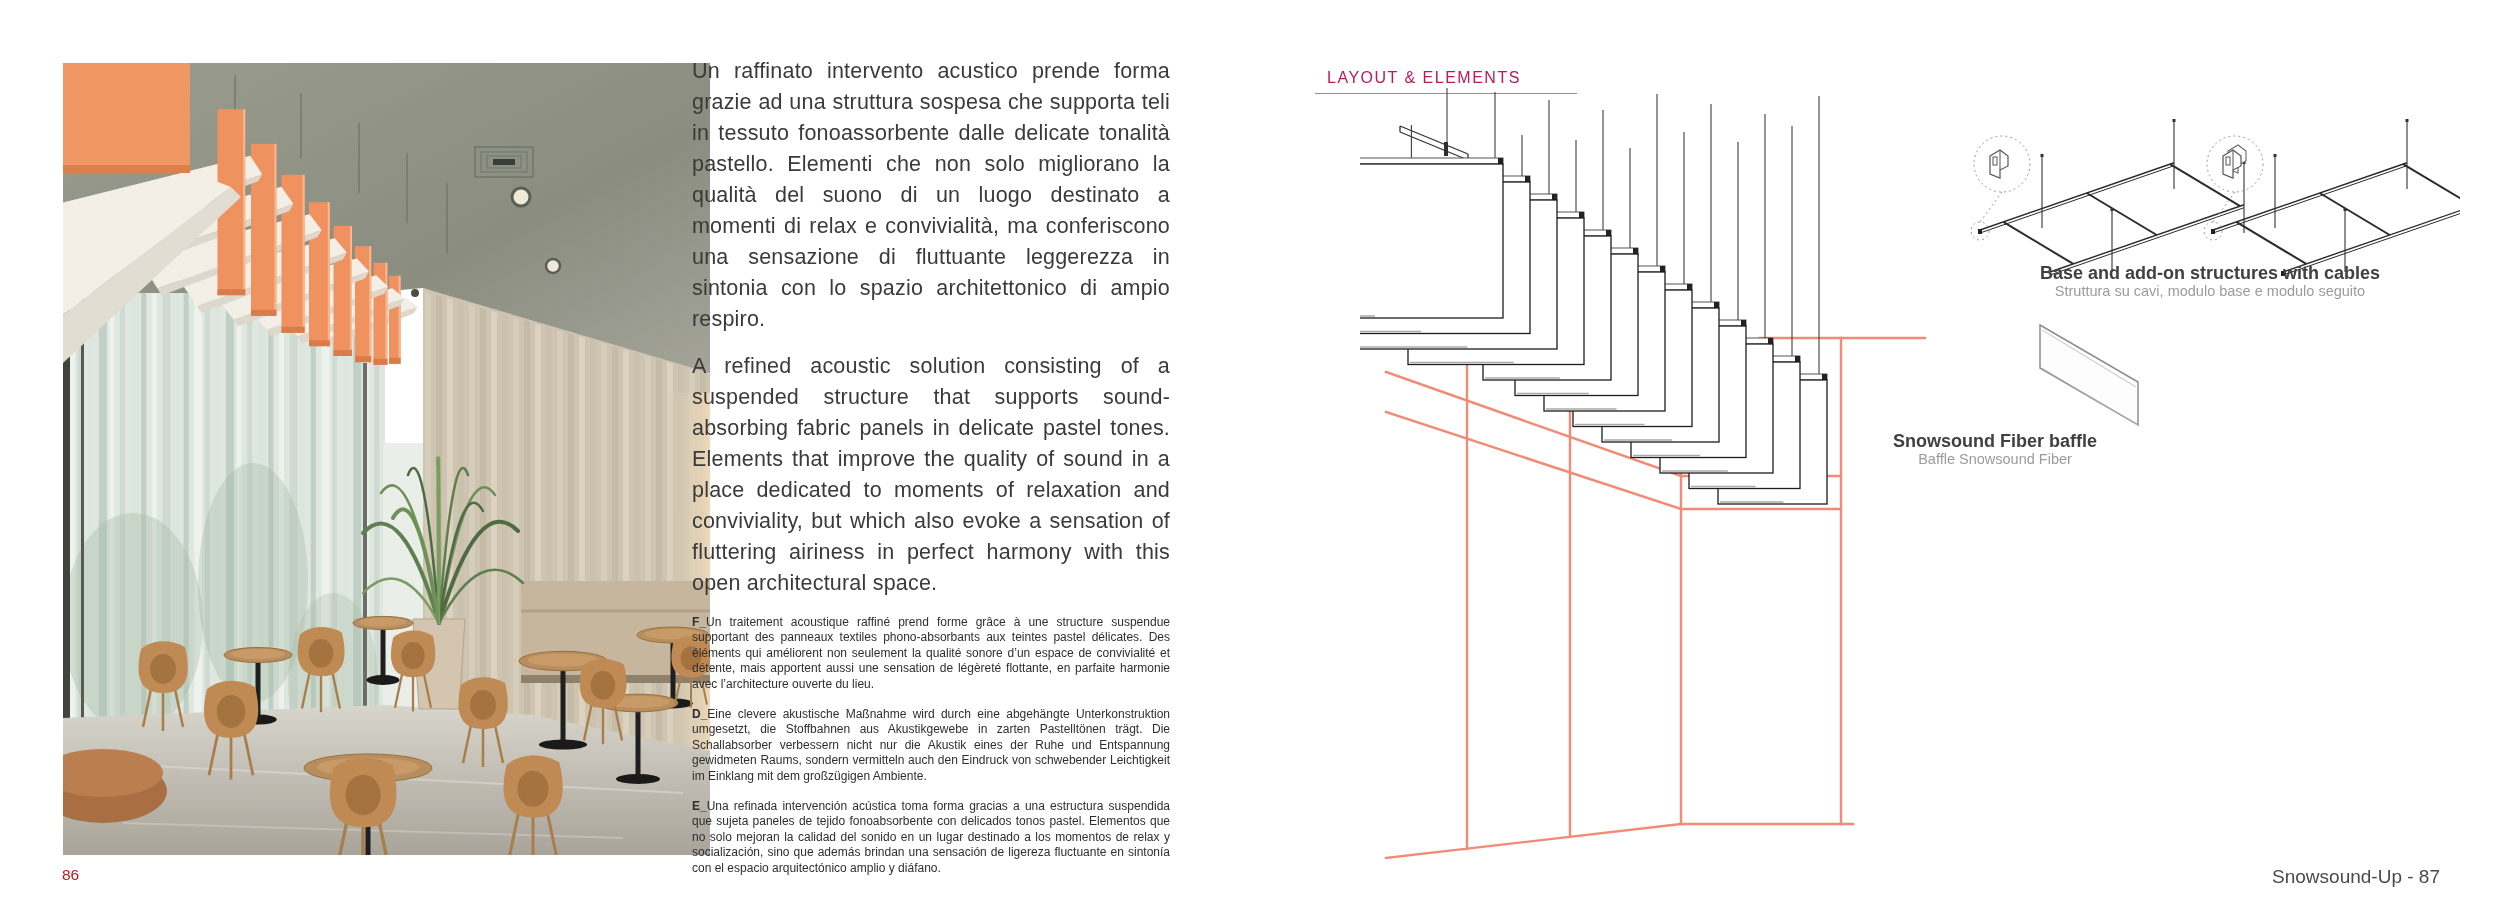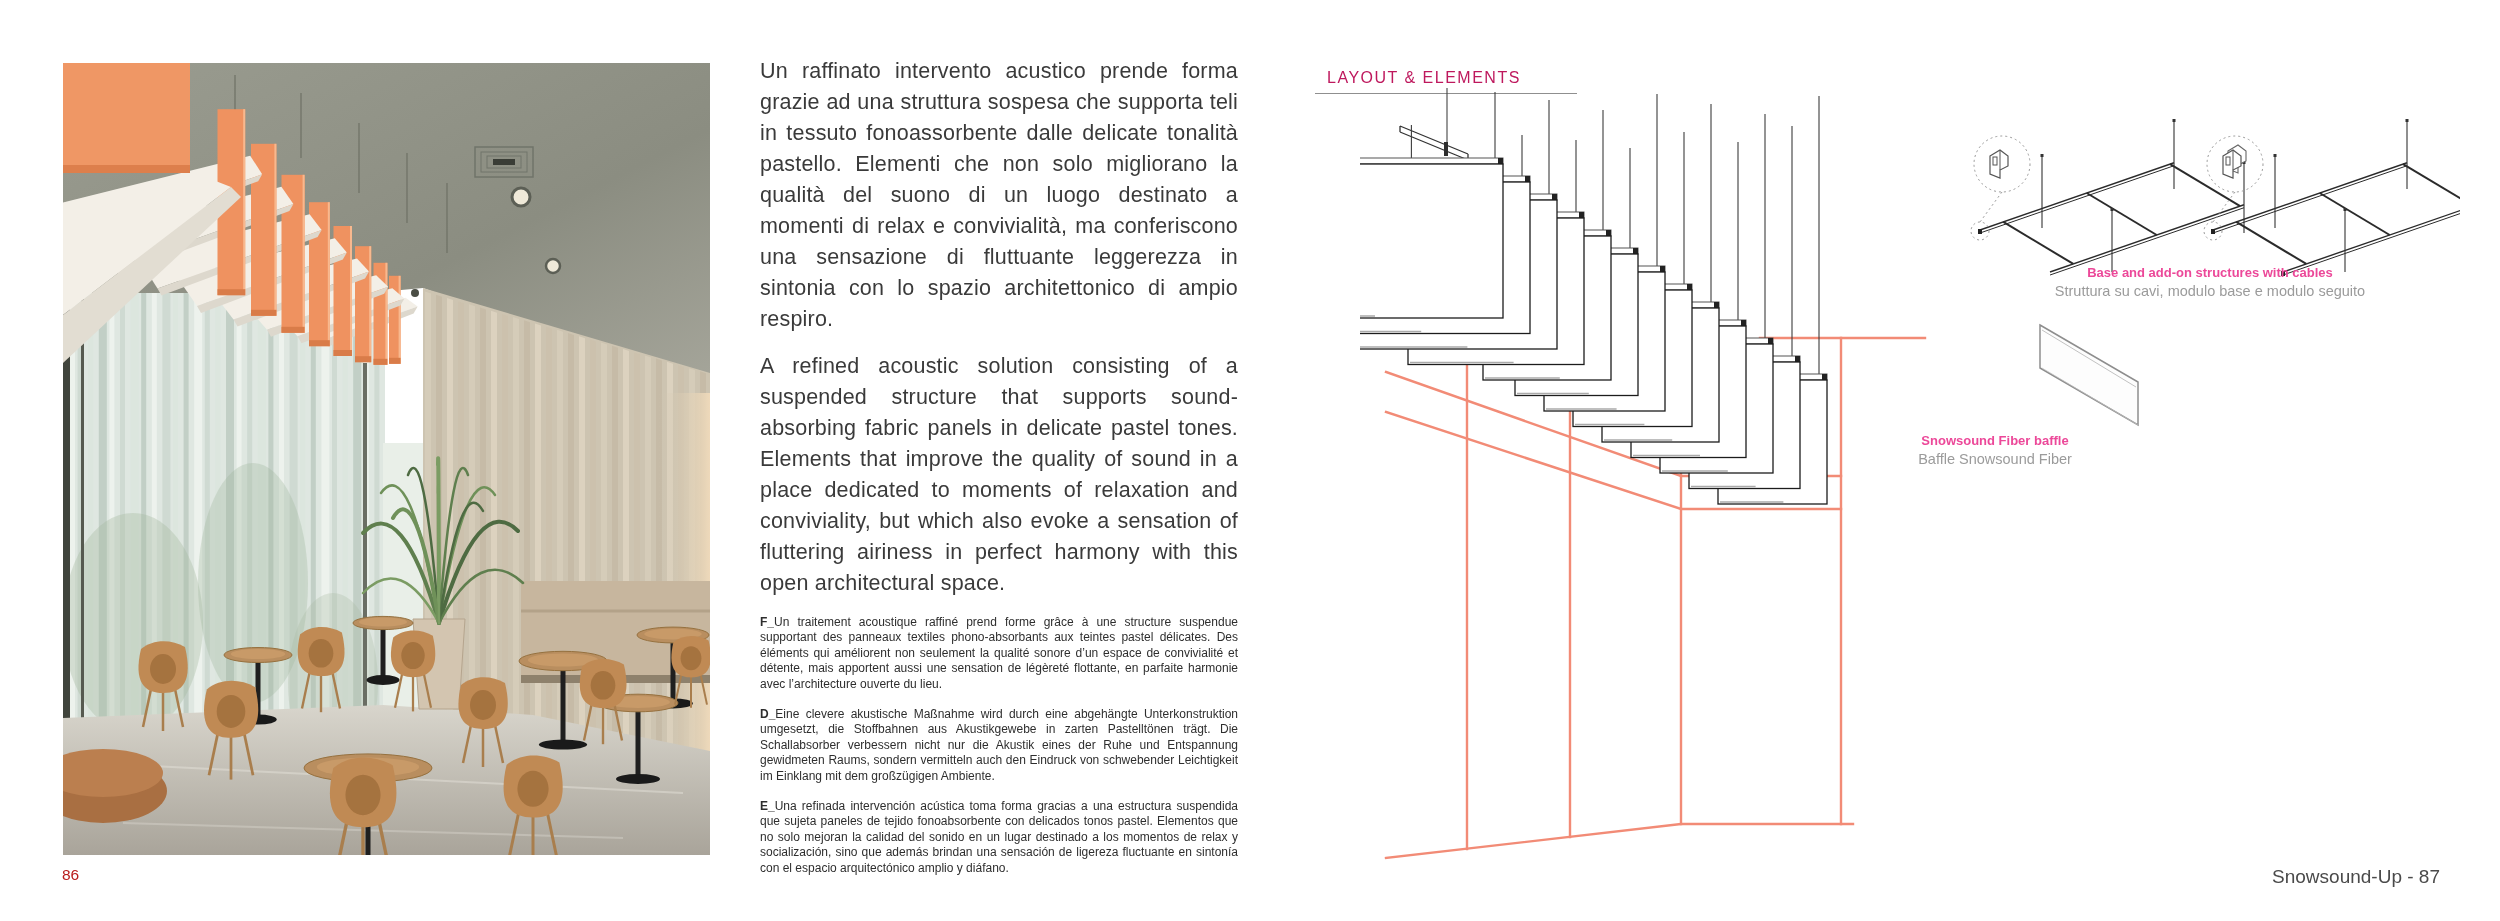--- a/index.html
+++ b/index.html
@@ -1,30 +1,30 @@
 <!DOCTYPE html>
 <html><head>
 <meta charset="utf-8">
 <style>
   html,body{margin:0;padding:0;background:#e8e8e8;}
   .page{position:relative;width:2500px;height:921px;background:#ffffff;overflow:hidden;
         font-family:"Liberation Sans",sans-serif;}
   .photo-svg{position:absolute;left:63px;top:63px;width:647px;height:792px;overflow:hidden;}
-  .text-col{position:absolute;left:760px;top:56px;width:478px;}
+  .text-col{position:absolute;left:692px;top:56px;width:478px;}
   .lead{font-size:21.5px;line-height:31px;text-align:justify;color:#3a3a3a;
         letter-spacing:0.2px;margin:0 0 16px 0;}
   .small{font-size:12px;line-height:15.4px;text-align:justify;color:#2e2e2e;margin:0 0 15px 0;}
   .small .prefix{font-weight:bold;}
   .small-block{margin-top:7px;}
   .section-title{position:absolute;left:1315px;top:57px;font-size:16px;letter-spacing:1.5px;
         color:#be185d;font-weight:normal;margin:12px;}
   .title-rule{position:absolute;left:1315px;top:93px;width:262px;height:1px;background:#8f8f8f;}
   .right-svg{position:absolute;left:1360px;top:80px;width:1100px;height:800px;overflow:hidden;}
   .diagram-caption{position:absolute;text-align:center;}
-  .diagram-caption .cap-main{font-size:13px;font-weight:bold;color:#ec4899;line-height:18px;}
+  .diagram-caption .cap-main{font-size:18px;font-weight:bold;color:#404040;line-height:18px;}
   .diagram-caption .cap-sub{font-size:14.5px;font-weight:normal;color:#9b9b9b;line-height:18px;}
   .cap-structures{left:2015px;top:264px;width:390px;}
   .cap-baffle{left:1865px;top:432px;width:260px;}
   .pg-num-left{position:absolute;left:62px;top:866px;font-size:15.5px;color:#b91c1c;}
   .pg-num-right{position:absolute;left:2140px;top:866px;width:300px;text-align:right;
         font-size:19px;color:#4a4a4a;}
 </style>
 </head>
 <body>
 

